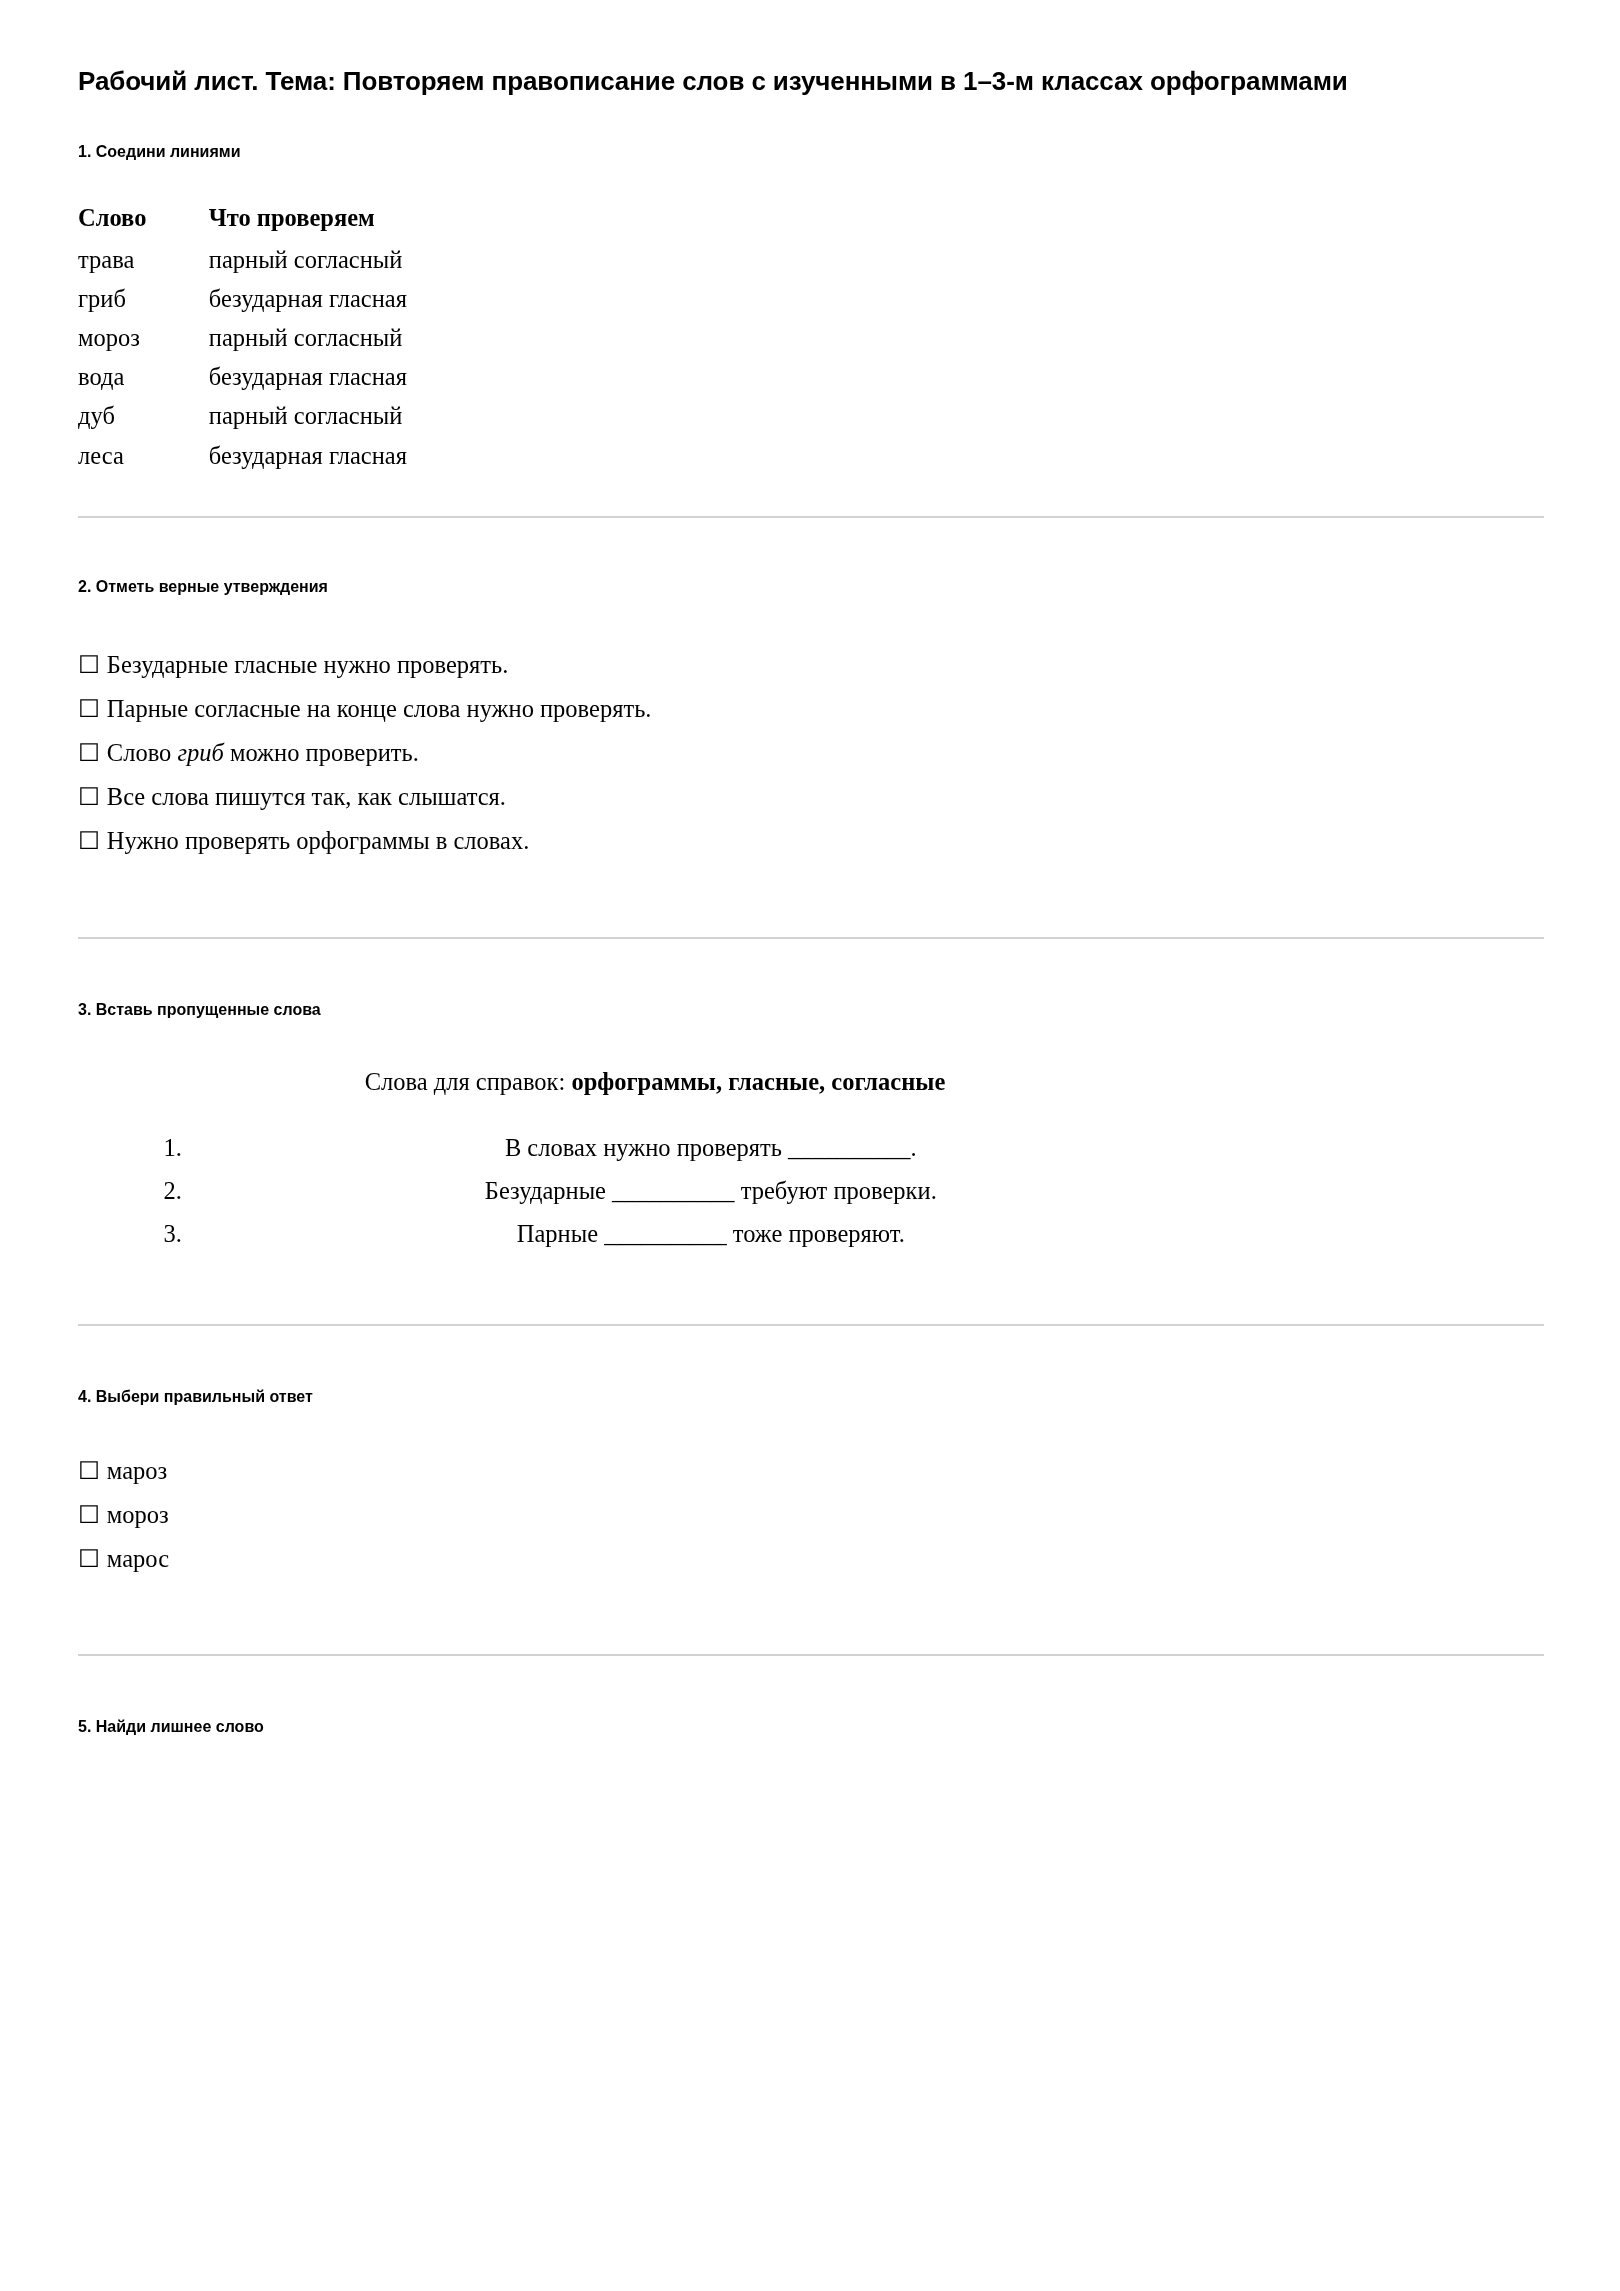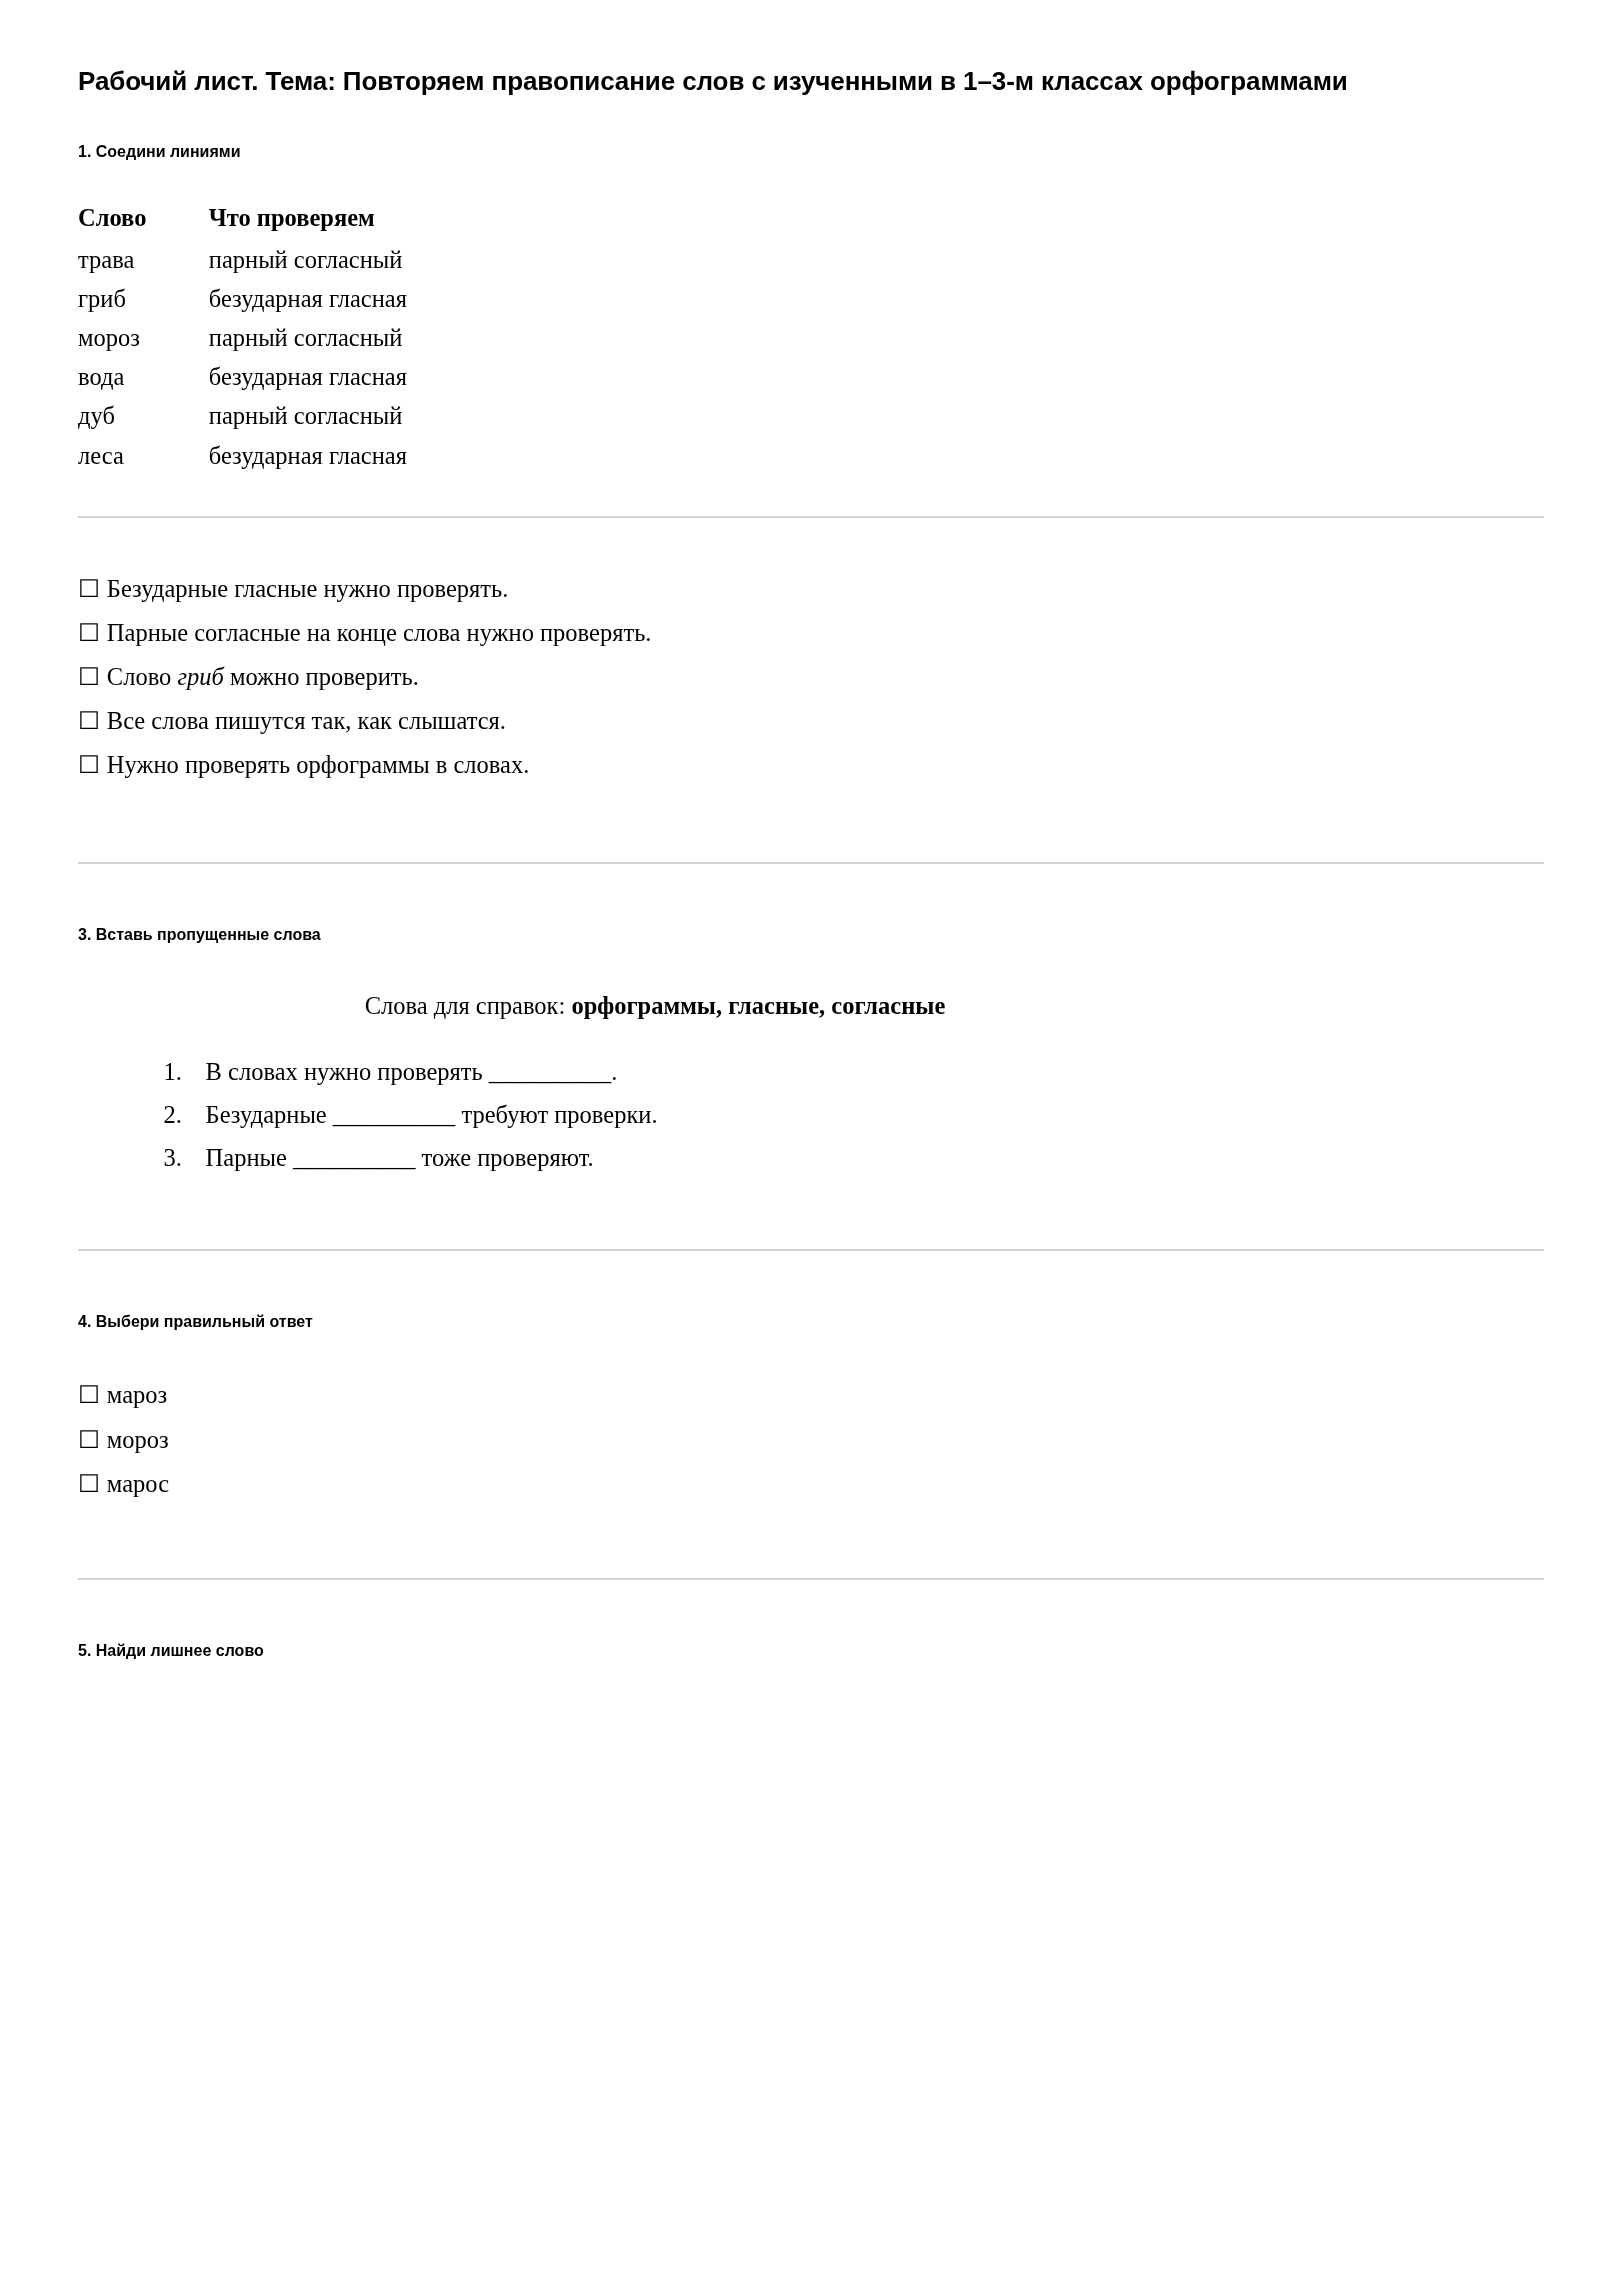--- a/index.html
+++ b/index.html
@@ -82,20 +82,21 @@
     margin-right: 6.9px;
   }
   .it { font-style: italic; }
 
   
   ol.num-list {
     margin: 16px;
     padding: 0 0 0 94px;
     list-style-position: outside;
     list-style-type: decimal;
+    text-align: center;
   }
   ol.num-list li {
     font-size: 24.5px;
     line-height: 1.0;
     margin: 0 0 18.6px 0;
     padding-left: 17.6px;
     white-space: nowrap;
   }
   ol.num-list li:last-child { margin-bottom: 0; }
 
@@ -174,20 +175,21 @@
           <td class="col-word">леса</td>
           <td>безударная гласная</td>
         </tr>
       </tbody>
     </table>
   </div>
 
   <hr class="rule" style="margin-top:33px;">
 
   <div class="section" style="margin-top:59px;">
+    <div class="section-heading">2. Отметь верные утверждения</div>
 
     <ul class="check-list" style="margin-top:55px;">
       <li>
         <span class="cbx">☐</span><span>Безударные гласные нужно проверять.</span>
       </li>
       <li>
         <span class="cbx">☐</span><span>Парные согласные на конце слова нужно проверять.</span>
       </li>
       <li>
         <span class="cbx">☐</span><span>Слово </span><span class="it">гриб</span><span> можно проверить.</span>

